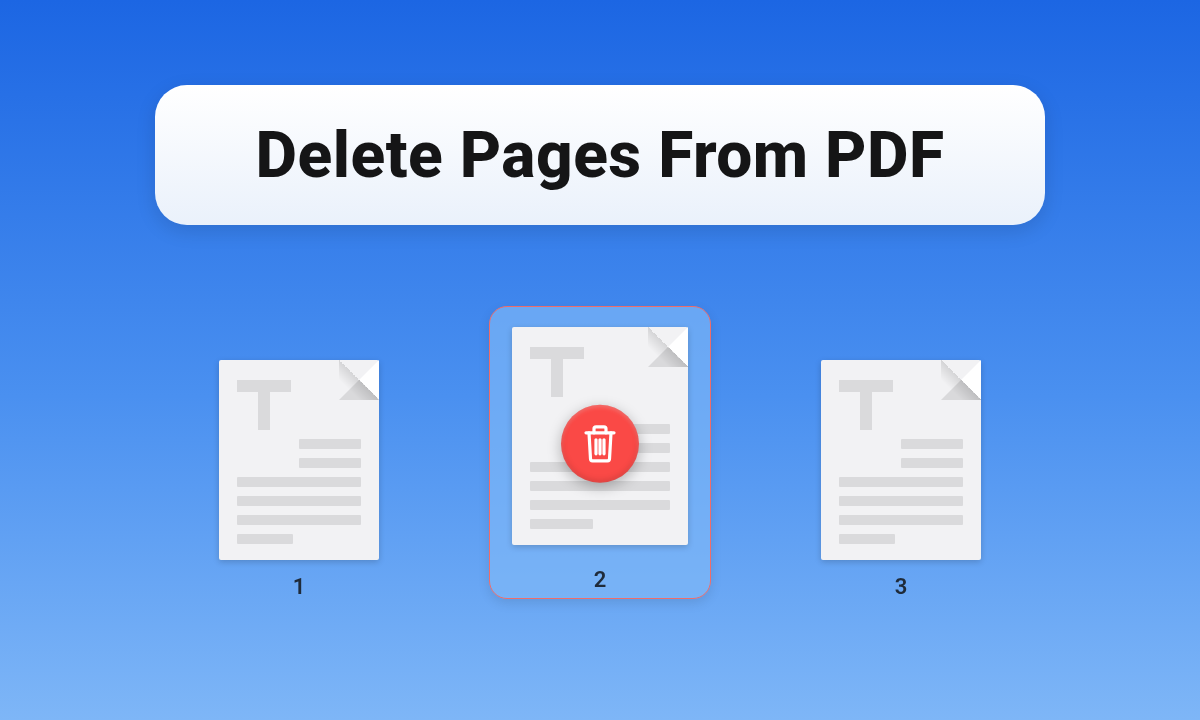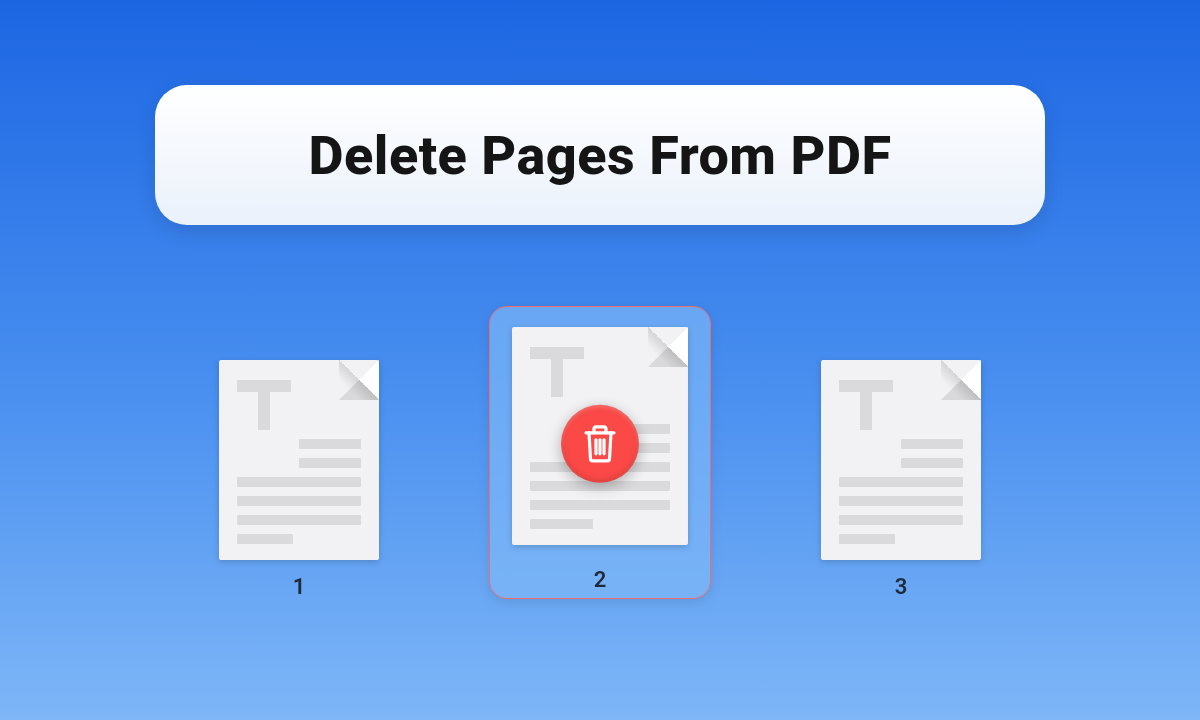--- a/index.html
+++ b/index.html
@@ -18,21 +18,21 @@
       width: 890px;
       height: 140px;
       background: linear-gradient(180deg, #ffffff 0%, #eaf1fb 100%);
       border-radius: 32px;
       display: flex;
       align-items: center;
       justify-content: center;
       box-shadow: 0 6px 20px rgba(0,0,0,0.12);
     }
     .title-text {
-      font-size: 54px;
+      font-size: 64px;
       font-weight: 800;
       color: #151516;
       letter-spacing: 0.5px;
     }
     .pages-row {
       position: absolute;
       left: 0;
       right: 0;
       top: 330px;
       display: flex;

